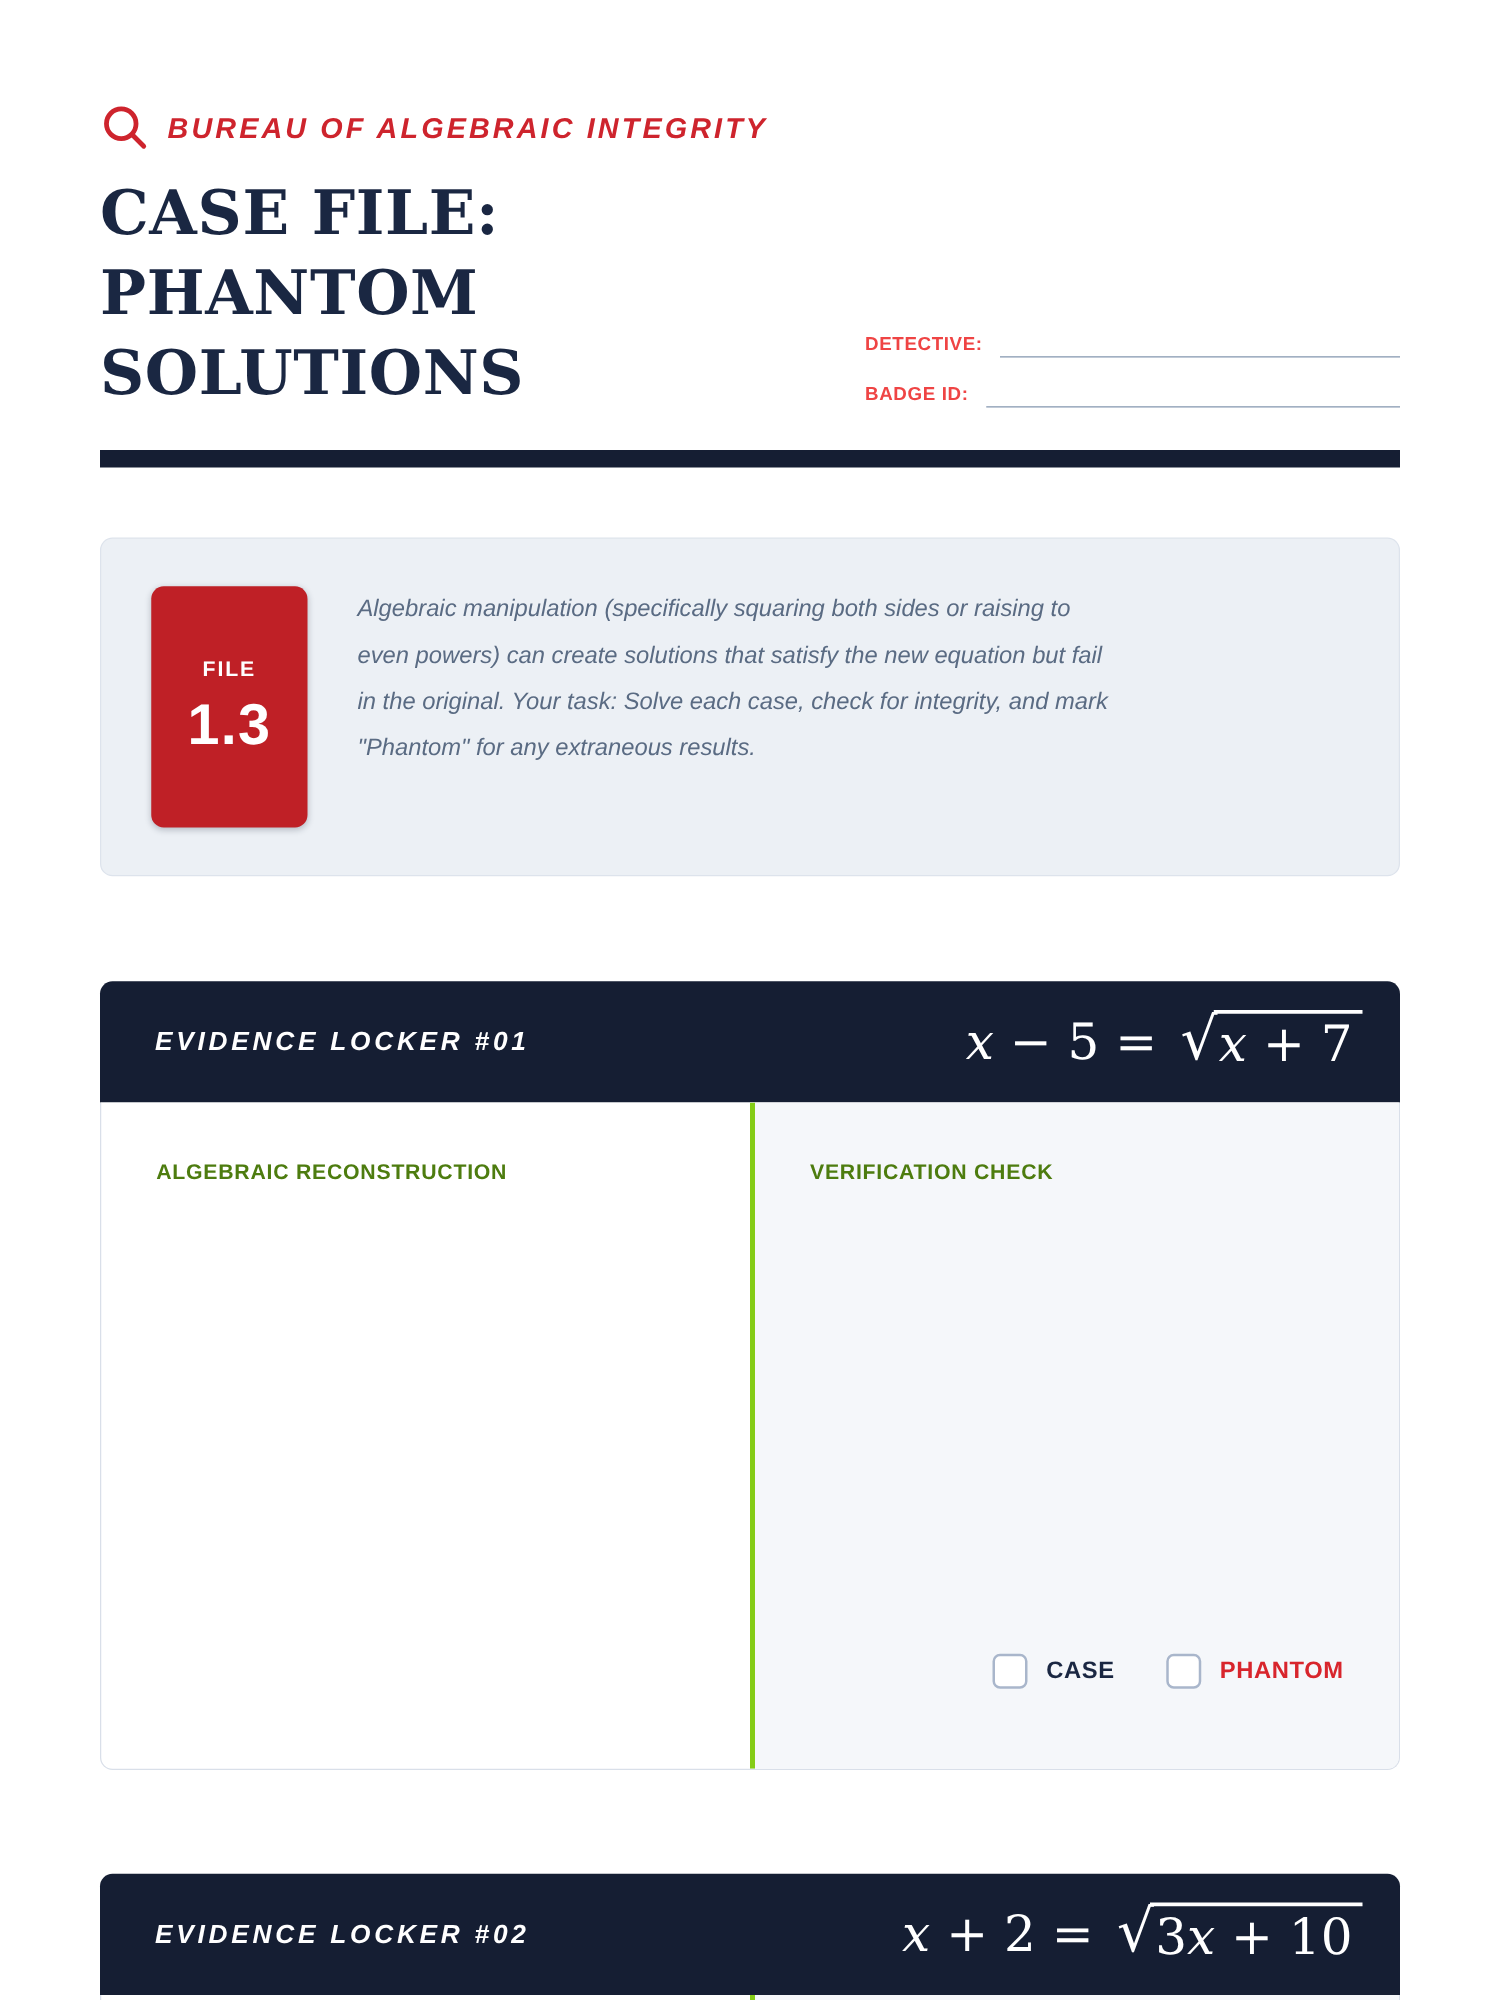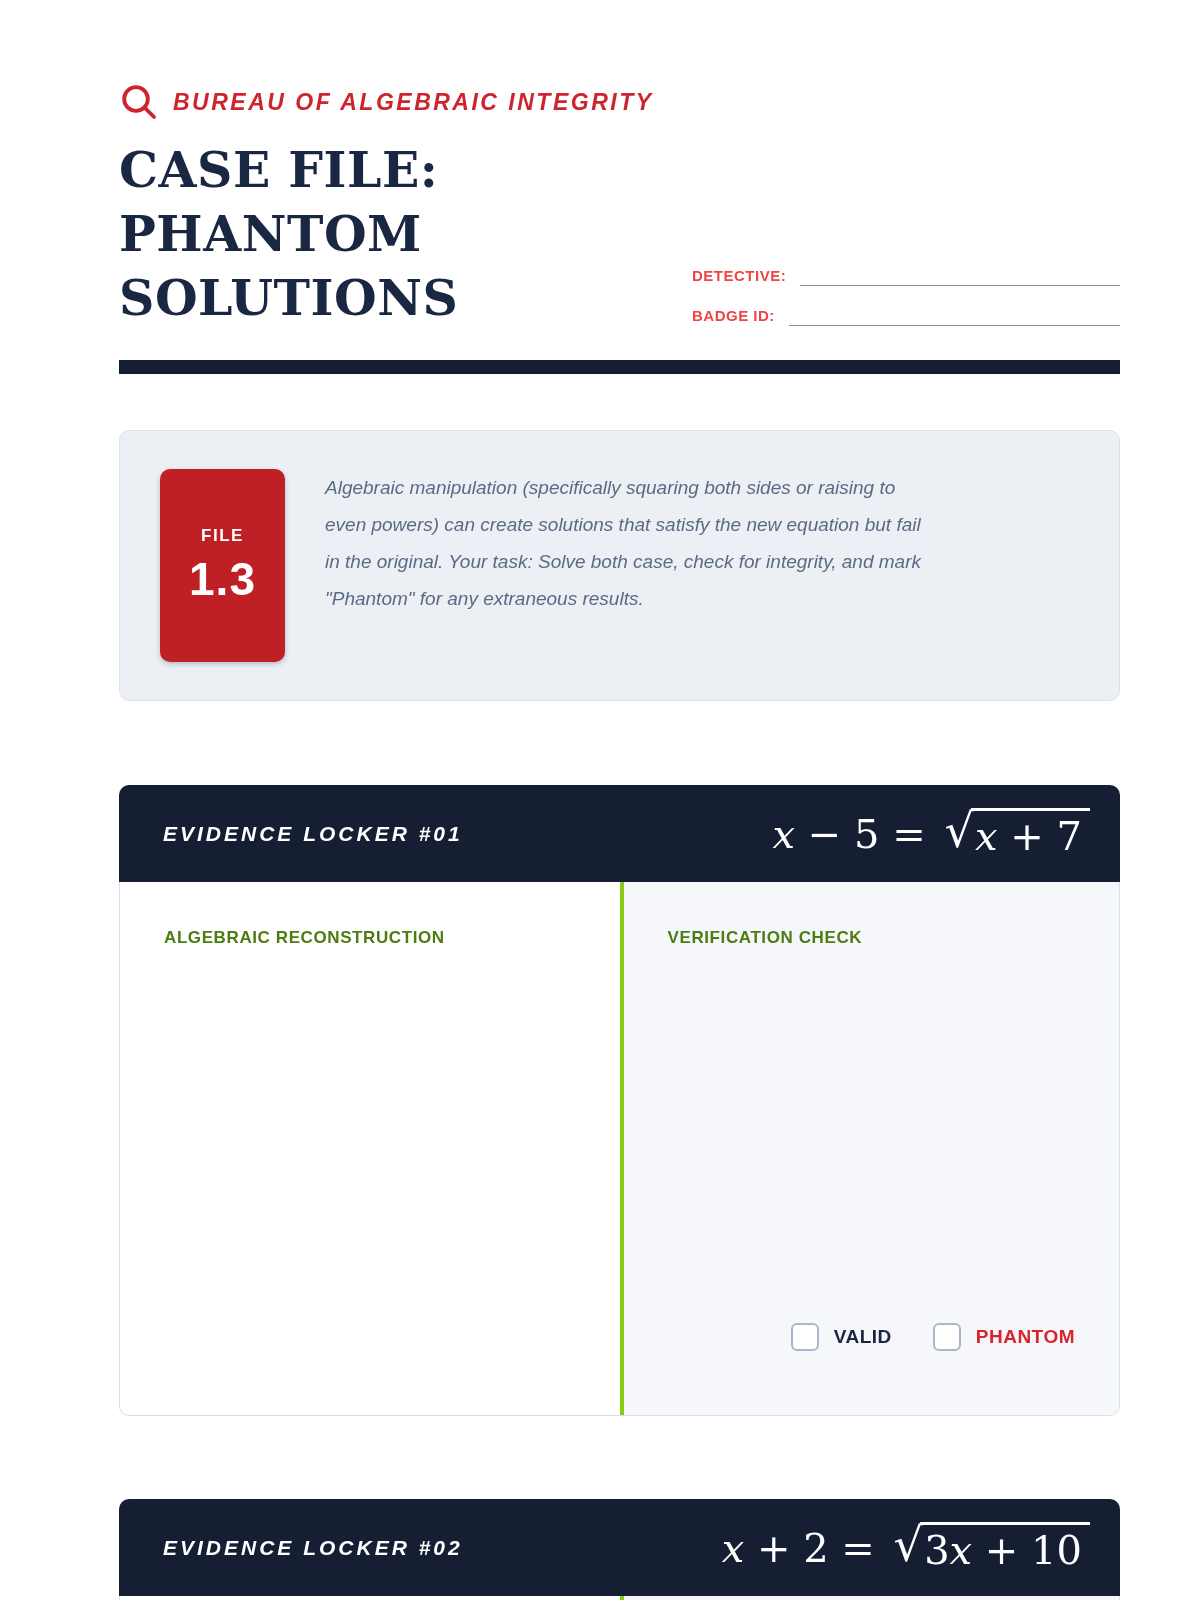--- a/index.html
+++ b/index.html
@@ -2,21 +2,21 @@
 <html><head>
 <meta charset="utf-8">
 <style>
   * { margin: 0; padding: 0; box-sizing: border-box; }
   html, body { background: #ffffff; }
   body {
     width: 1200px; height: 1600px; overflow: hidden;
     font-family: "Liberation Sans", sans-serif;
     color: #1a2742;
   }
-  .page { width: 1200px; height: 1600px; padding: 82px 80px 0 119px; }
+  .page { width: 1200px; height: 1600px; padding: 82px 80px 0 80px; }
 
   
   .agency-row { display: flex; align-items: center; gap: 14px; margin-bottom: 16px; }
   .agency-row svg { display: block; }
   .agency-name {
     font-size: 23px; font-weight: bold; font-style: italic;
     letter-spacing: 2.5px; color: #ce242d;
   }
   .title-row { display: flex; justify-content: space-between; align-items: flex-end; }
   .case-title {
@@ -136,21 +136,21 @@
 
   <section class="briefing">
     <div class="file-badge">
       <span class="file-word">FILE</span>
       <span class="file-num">1.3</span>
     </div>
     <div class="briefing-text">
       <div class="briefing-body">
         <div>Algebraic manipulation (specifically squaring both sides or raising to</div>
         <div>even powers) can create solutions that satisfy the new equation but fail</div>
-        <div>in the original. Your task: Solve both case, check for integrity, and mark</div>
+        <div>in the original. Your task: Solve each case, check for integrity, and mark</div>
         <div>"Phantom" for any extraneous results.</div>
       </div>
     </div>
   </section>
 
   <section class="locker">
     <div class="locker-header">
       <span class="locker-label">EVIDENCE LOCKER #01</span>
       <span class="equation">
         <span class="eq-lhs"><span class="var">x</span><span> </span><span>−</span><span> </span><span>5</span><span> </span><span>=</span><span> </span></span>
@@ -162,21 +162,21 @@
     </div>
     <div class="locker-body">
       <div class="col col-left">
         <div class="col-header">ALGEBRAIC RECONSTRUCTION</div>
         <div class="work-area"></div>
       </div>
       <div class="col col-right">
         <div class="col-header">VERIFICATION CHECK</div>
         <div class="verdict-row">
           <span class="checkbox"></span>
-          <span class="verdict-label verdict-valid">VALID</span>
+          <span class="verdict-label verdict-valid">CASE</span>
           <span class="checkbox"></span>
           <span class="verdict-label verdict-phantom">PHANTOM</span>
         </div>
       </div>
     </div>
   </section>
 
   <section class="locker locker-2">
     <div class="locker-header">
       <span class="locker-label">EVIDENCE LOCKER #02</span>

